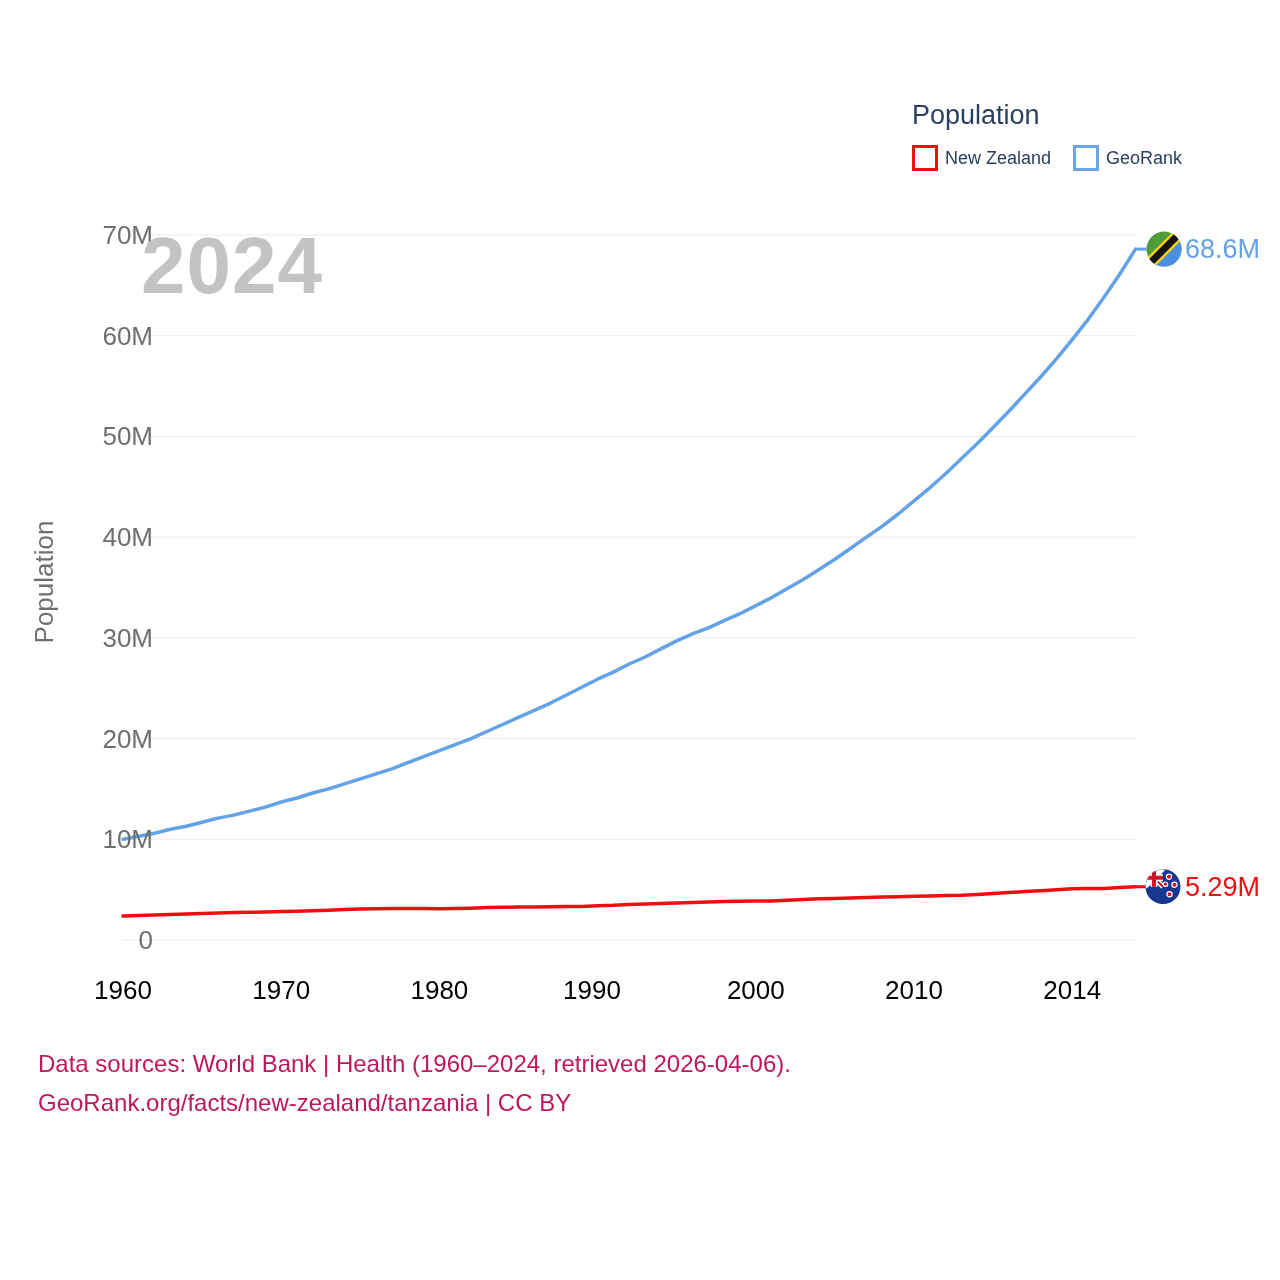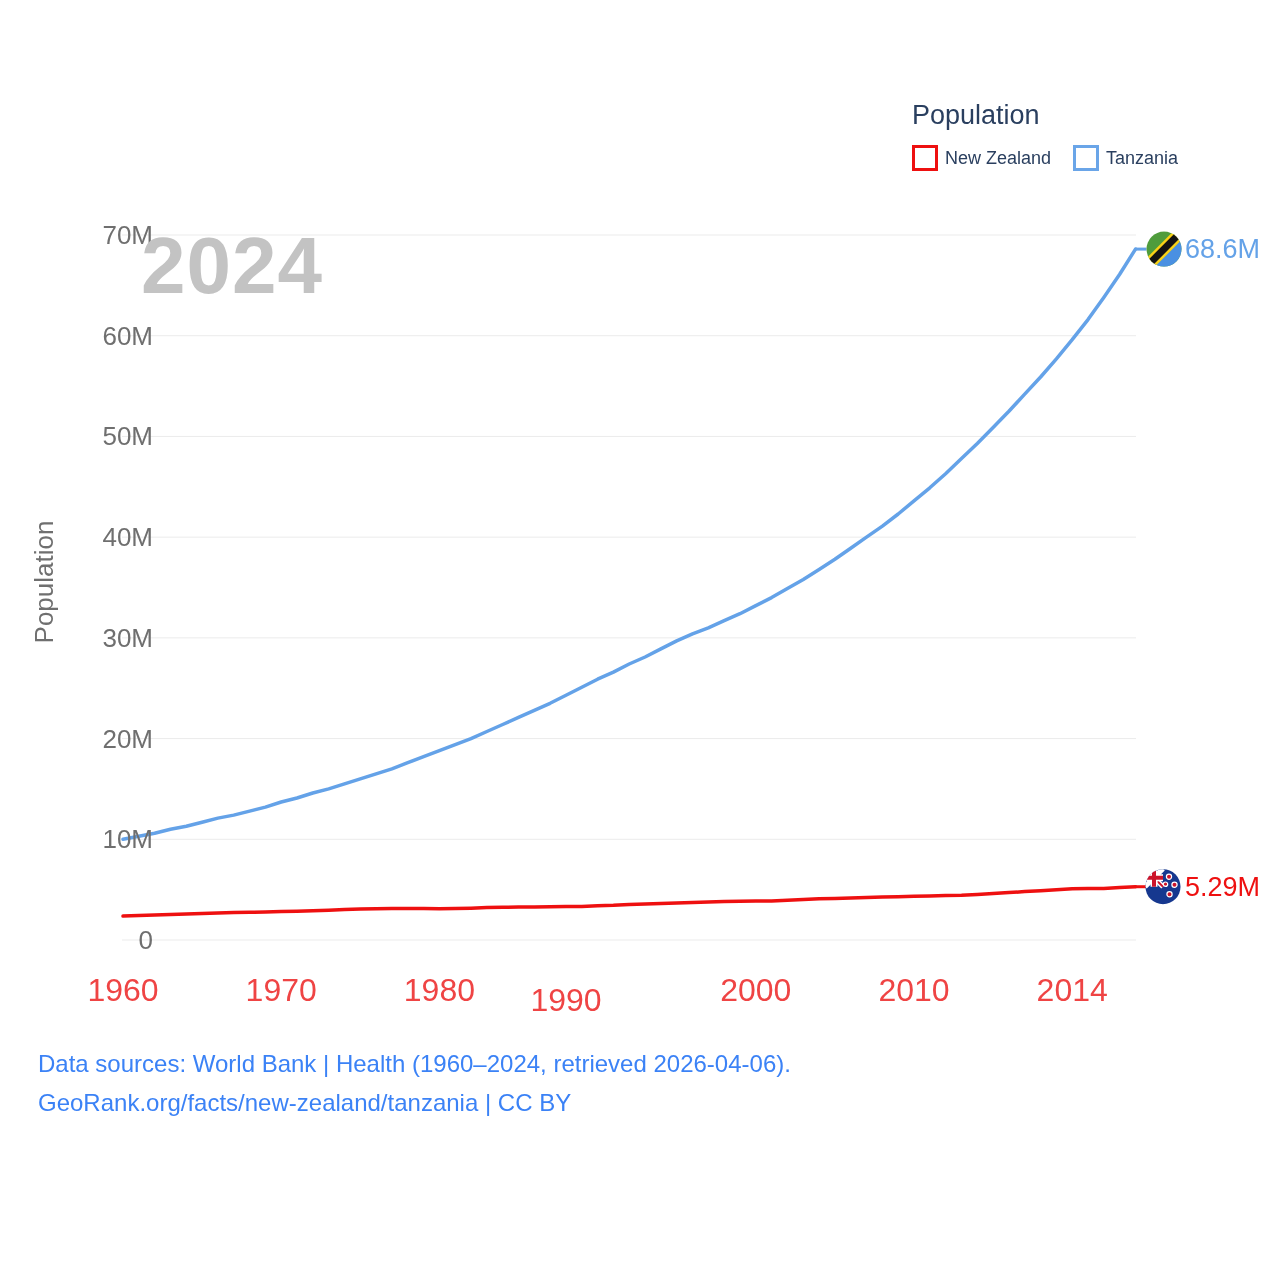--- a/index.html
+++ b/index.html
@@ -4,33 +4,33 @@
 <style>
   html,body{margin:0;padding:0;background:#ffffff;}
   body{font-family:"Liberation Sans", sans-serif;}
   #stage{position:relative;width:1280px;height:1280px;background:#ffffff;overflow:hidden;}
   #chart-svg{position:absolute;left:0;top:0;}
   .gridline{stroke:#ebebeb;stroke-width:1;}
   #tick-labels{position:absolute;left:0;top:0;width:1280px;height:1280px;pointer-events:none;}
   .ytick{position:absolute;left:0;width:117px;height:32px;line-height:32px;text-align:right;
          font-size:26px;color:#6f6f6f;padding-left:36px;}
   .xtick{position:absolute;top:974px;width:120px;height:32px;line-height:32px;text-align:center;
-         font-size:32px;color:#ef4444;}
+         font-size:26px;color:#000000;}
   .y-axis-title{position:absolute;left:44px;top:582px;transform:translate(-50%,-50%) rotate(-90deg);
          font-size:26px;color:#6f6f6f;white-space:nowrap;}
   .watermark{position:absolute;left:141px;top:226px;font-size:80px;font-weight:700;color:#c3c3c3;
          letter-spacing:1px;line-height:1;}
   .legend{position:absolute;left:912px;top:100px;}
   .legend-title{font-size:27px;color:#2a3f5f;line-height:30px;}
   .legend-row{display:flex;align-items:center;gap:22px;margin-top:14px;}
   .legend-item{display:flex;align-items:center;gap:7px;cursor:pointer;}
   .legend-box{display:inline-block;width:20px;height:20px;background:#ffffff;border:3px solid #000;}
   .legend-label{font-size:18px;color:#2a3f5f;line-height:28px;}
   .end-label{position:absolute;left:1185px;height:32px;line-height:32px;font-size:27px;}
-  .footer{position:absolute;left:38px;top:1044px;font-size:24px;color:#3b82f6;line-height:39px;}
+  .footer{position:absolute;left:38px;top:1044px;font-size:24px;color:#be185d;line-height:39px;}
 </style>
 </head>
 <body>
 
 <div id="stage">
 
   <svg id="chart-svg" width="1280" height="1280" viewBox="0 0 1280 1280">
     <defs>
       <clipPath id="clip-tz">
           <circle cx="0" cy="0" r="17.5"></circle>
@@ -92,40 +92,40 @@
       <div class="ytick" style="top: 823.286px;">10M</div>
       <div class="ytick" style="top: 722.572px;">20M</div>
       <div class="ytick" style="top: 621.858px;">30M</div>
       <div class="ytick" style="top: 521.144px;">40M</div>
       <div class="ytick" style="top: 420.43px;">50M</div>
       <div class="ytick" style="top: 319.716px;">60M</div>
       <div class="ytick" style="top: 219.002px;">70M</div>
       <div class="xtick" style="left: 63px;">1960</div>
       <div class="xtick" style="left: 221.2px;">1970</div>
       <div class="xtick" style="left: 379.4px;">1980</div>
-      <div class="xtick" style="left: 506px; margin-top: 10px;">1990</div>
+      <div class="xtick" style="left: 532px;">1990</div>
       <div class="xtick" style="left: 695.8px;">2000</div>
       <div class="xtick" style="left: 854px;">2010</div>
       <div class="xtick" style="left: 1012.2px;">2014</div>
     </div>
 
   <div class="watermark">2024</div>
 
   <div class="y-axis-title">Population</div>
 
   <div class="legend">
     <div class="legend-title">Population</div>
     <div class="legend-row">
       <div class="legend-item">
         <span class="legend-box" style="border-color: rgb(238, 16, 16);"></span>
         <span class="legend-label">New Zealand</span>
       </div>
       <div class="legend-item">
         <span class="legend-box" style="border-color: rgb(106, 165, 232);"></span>
-        <span class="legend-label">Tanzania</span>
+        <span class="legend-label">GeoRank</span>
       </div>
     </div>
   </div>
 
   <div class="end-label" id="end-label-tz" style="color: rgb(100, 162, 232); top: 233.102px;">68.6M</div>
   <div class="end-label" id="end-label-nz" style="color: rgb(238, 16, 16); top: 870.722px;">5.29M</div>
 
   <div class="footer">
     <div>Data sources: World Bank | Health (1960–2024, retrieved 2026-04-06).</div>
     <div>GeoRank.org/facts/new-zealand/tanzania | CC BY</div>

